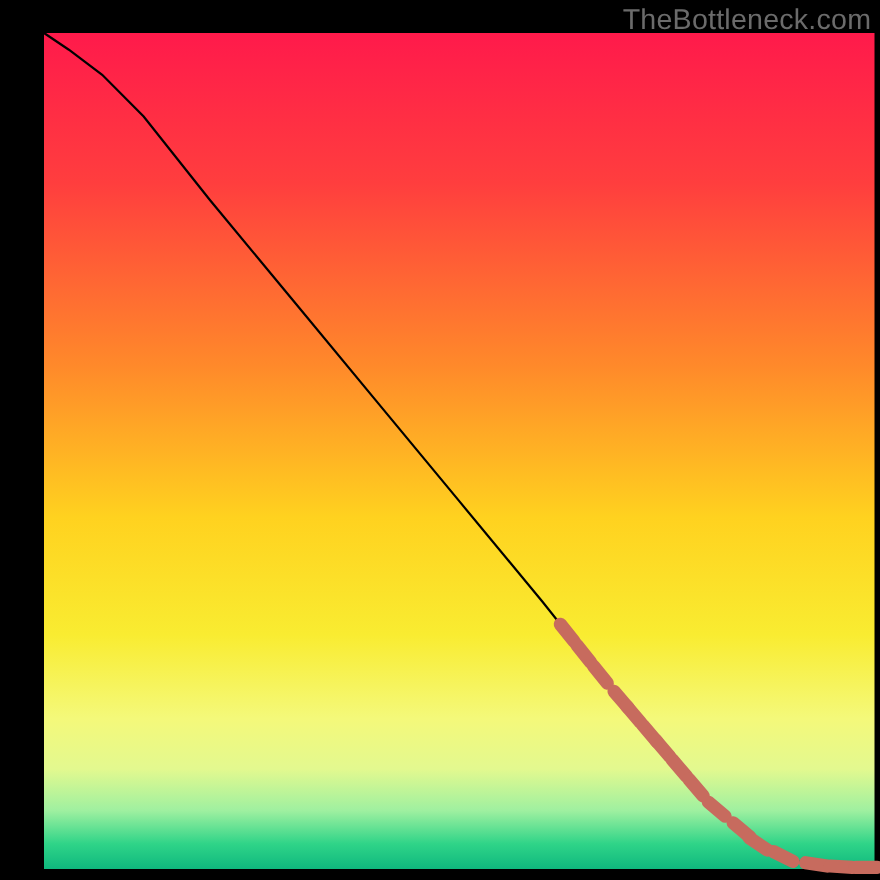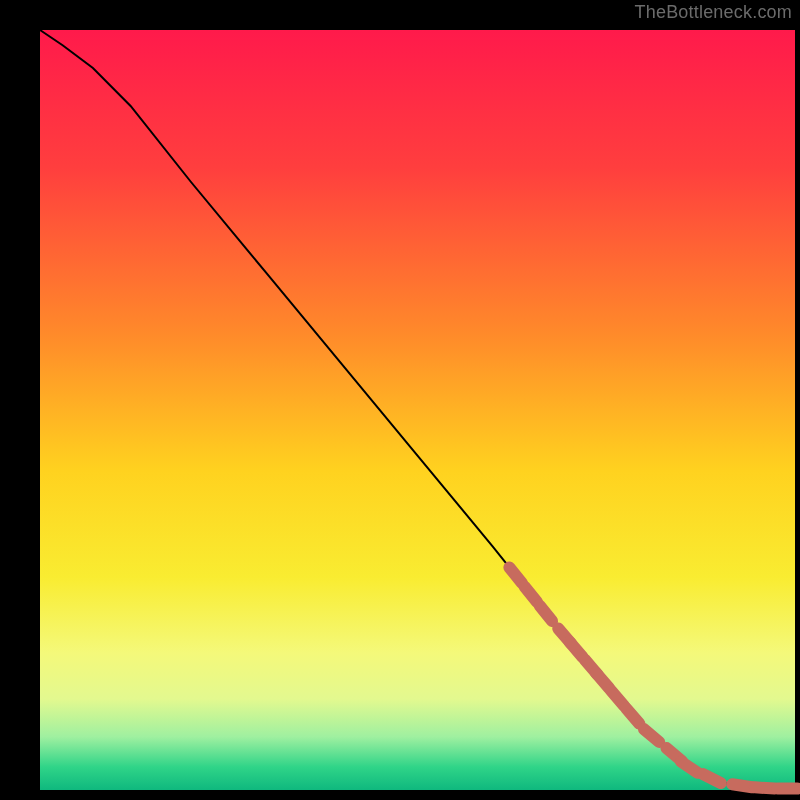--- a/index.html
+++ b/index.html
@@ -18,21 +18,21 @@
   svg {
     position: absolute;
     top: 0;
     left: 0;
   }
   .watermark {
     position: absolute;
     top: 2px;
     right: 8px;
     font-family: Arial, Helvetica, sans-serif;
-    font-size: 18px;
+    font-size: 26px;
     color: #6b6b6b;
     font-weight: 500;
     letter-spacing: 0.2px;
     user-select: none;
   }
 </style>
 </head>
 <body>
 
 <div class="stage">

